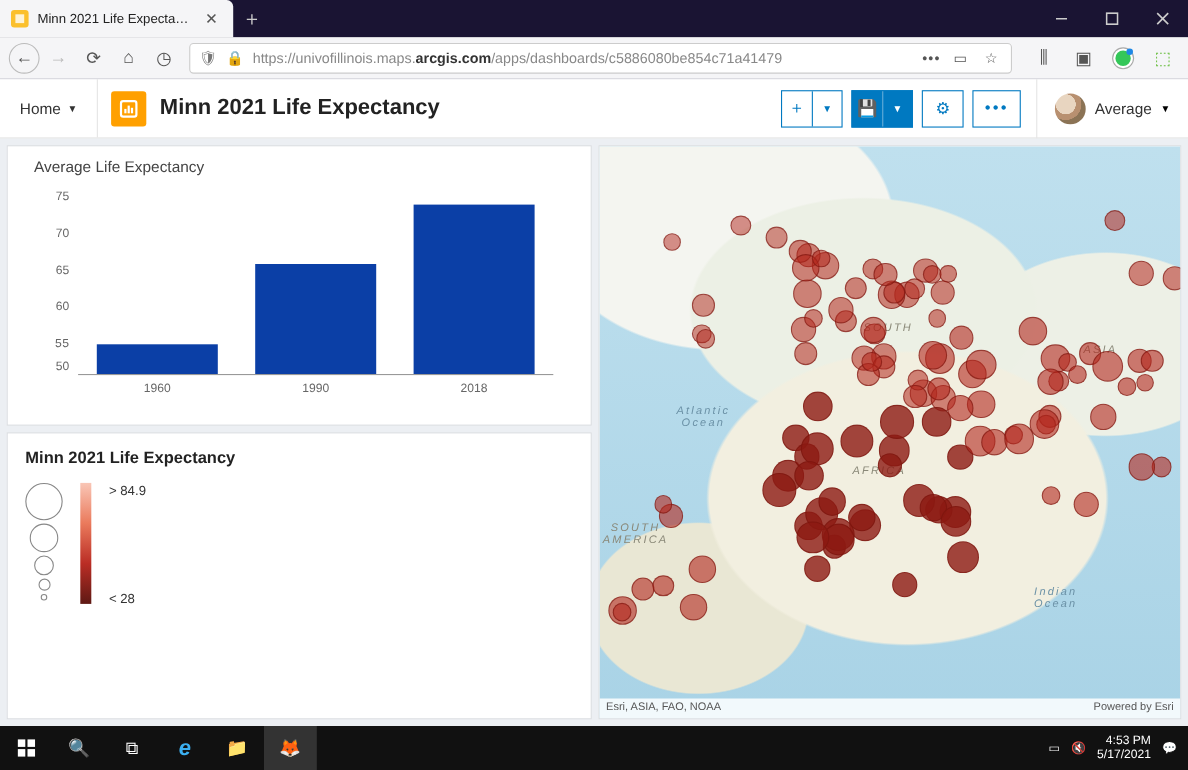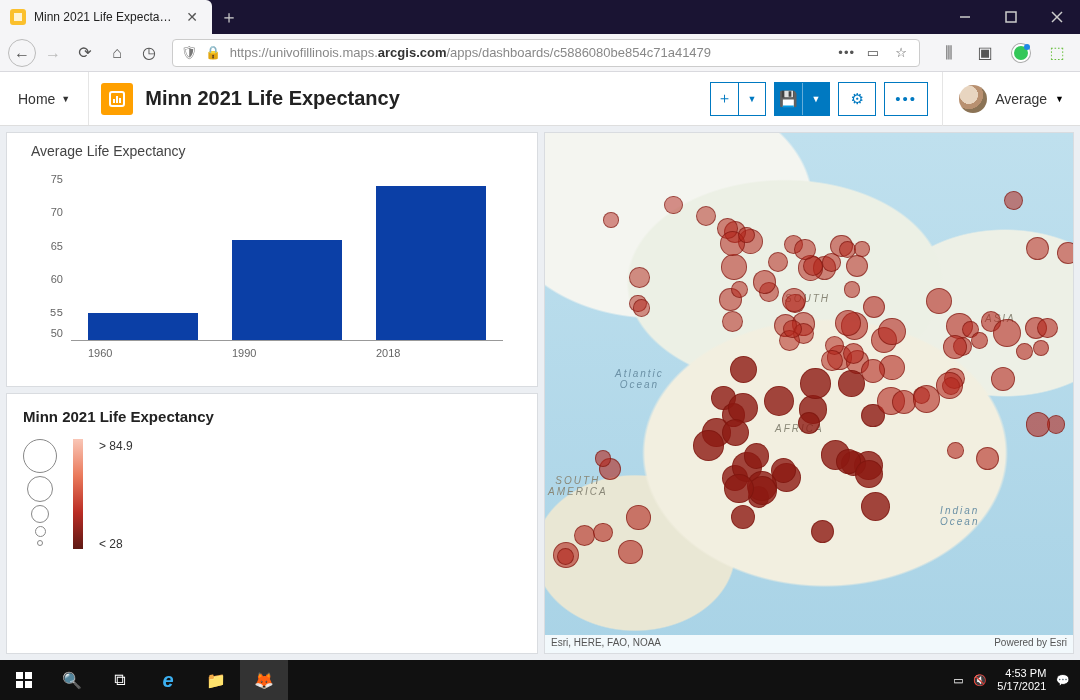--- a/index.html
+++ b/index.html
@@ -61,21 +61,21 @@
   .dash { position:absolute; left:0; right:0; top:126px; bottom:40px; background:#eceff3; padding:6px; display:flex; gap:6px; }
   .leftcol { width:532px; display:flex; flex-direction:column; gap:6px; }
   .card { background:#fff; border:1px solid #d9dce0; }
   .chartcard { height:255px; padding:10px 24px; }
   .chartcard .ctitle { font-size:14px; color:#444; margin-bottom:6px; }
   .chart { position:relative; height:200px; margin-left:40px; margin-right:10px; }
   .chart .ylabel { position:absolute; right:100%; margin-right:8px; font-size:11px; color:#666; transform:translateY(50%); }
   .chart .grid { position:absolute; left:0; right:0; border-top:1px solid #999; }
   .chart .bars { position:absolute; left:0; right:0; bottom:25px; top:8px; display:flex; justify-content:space-around; align-items:flex-end; }
   .chart .bar { width:110px; background:#0b3fa6; }
-  .chart .xlabel { position:absolute; bottom:6px; font-size:11px; color:#666; width:110px; text-align:left; }
+  .chart .xlabel { position:absolute; bottom:6px; font-size:11px; color:#666; width:110px; text-align:center; }
   
   .legendcard { flex:1; padding:14px 16px; }
   .legendcard .ltitle { font-size:15px; font-weight:600; color:#222; margin-bottom:14px; }
   .legendcard .lsub { font-size:13px; color:#333; margin-bottom:12px; }
   .legendcard .legbody { display:flex; gap:16px; align-items:flex-start; }
   .circles { display:flex; flex-direction:column; align-items:center; gap:3px; }
   .circles .c { border:1.5px solid #888; border-radius:50%; background:transparent; }
   .ramp { width:10px; height:110px; background:linear-gradient(to bottom,#f9c6b6,#ea7a5c,#ba2d25,#5e1914); }
   .ramplabels { display:flex; flex-direction:column; justify-content:space-between; height:112px; font-size:12px; color:#333; }
 
@@ -239,21 +239,21 @@
   </div>
   <div class="card mapcard">
     <div class="mapbg"></div>
     <div class="maplabel" style="left:240px;top:160px">SOUTH</div>
     <div class="maplabel" style="left:440px;top:180px">ASIA</div>
     <div class="maplabel" style="left:230px;top:290px">AFRICA</div>
     <div class="maplabel" style="left:3px;top:342px;white-space:pre">SOUTH
 AMERICA</div>
     <div class="maplabel" style="left:70px;top:235px;white-space:pre;color:#6b91a6">Atlantic
 Ocean</div>
-    <div class="maplabel" style="left:395px;top:372px;white-space:pre;color:#6b91a6">Indian
+    <div class="maplabel" style="left:395px;top:400px;white-space:pre;color:#6b91a6">Indian
 Ocean</div>
     <div id="dots">
         <div class="mapdot" style="width: 24.7447px; height: 24.7447px; left: 282.095px; top: 211.886px; background: rgba(178, 38, 28, 0.55);"></div>
         <div class="mapdot" style="width: 23.4683px; height: 23.4683px; left: 246.936px; top: 179.211px; background: rgba(178, 38, 28, 0.55);"></div>
         <div class="mapdot" style="width: 21.5553px; height: 21.5553px; left: 176.771px; top: 177.642px; background: rgba(178, 38, 28, 0.55);"></div>
         <div class="mapdot" style="width: 23.5891px; height: 23.5891px; left: 267.642px; top: 123.219px; background: rgba(178, 38, 28, 0.55);"></div>
         <div class="mapdot" style="width: 23.153px; height: 23.153px; left: 301.09px; top: 217.485px; background: rgba(178, 38, 28, 0.55);"></div>
         <div class="mapdot" style="width: 24.8303px; height: 24.8303px; left: 193.157px; top: 96.482px; background: rgba(178, 38, 28, 0.55);"></div>
         <div class="mapdot" style="width: 22.2044px; height: 22.2044px; left: 285.386px; top: 101.75px; background: rgba(178, 38, 28, 0.55);"></div>
         <div class="mapdot" style="width: 19.8585px; height: 19.8585px; left: 213.817px; top: 149.333px; background: rgba(178, 38, 28, 0.55);"></div>
@@ -357,21 +357,21 @@
         <div class="mapdot" style="width: 16.6316px; height: 16.6316px; left: 49.7115px; top: 316.905px; background: rgba(178, 38, 28, 0.6);"></div>
         <div class="mapdot" style="width: 24.7073px; height: 24.7073px; left: 73.3108px; top: 406.623px; background: rgba(178, 38, 28, 0.6);"></div>
         <div class="mapdot" style="width: 19.7044px; height: 19.7044px; left: 48.1949px; top: 389.57px; background: rgba(178, 38, 28, 0.6);"></div>
         <div class="mapdot" style="width: 25.7894px; height: 25.7894px; left: 8.1137px; top: 409.497px; background: rgba(178, 38, 28, 0.6);"></div>
         <div class="mapdot" style="width: 17.129px; height: 17.129px; left: 11.8172px; top: 415.153px; background: rgba(178, 38, 28, 0.6);"></div>
         <div class="mapdot" style="width: 19.134px; height: 19.134px; left: 459.251px; top: 58.1961px; background: rgba(178, 38, 28, 0.55);"></div>
         <div class="mapdot" style="width: 21.7433px; height: 21.7433px; left: 512.327px; top: 109.003px; background: rgba(178, 38, 28, 0.55);"></div>
         <div class="mapdot" style="width: 23.0054px; height: 23.0054px; left: 480.938px; top: 103.679px; background: rgba(178, 38, 28, 0.55);"></div>
       </div>
     <div class="attrib">
-      <span>Esri, HERE, FAO, NOAA</span>
+      <span>Esri, ASIA, FAO, NOAA</span>
       <span>Powered by Esri</span>
     </div>
   </div>
 </div>
 
 <div class="taskbar">
   <div class="tbicon">
       <svg width="16" height="16" viewBox="0 0 16 16">
         <rect x="0" y="0" width="7" height="7" fill="#fff"></rect>
         <rect x="9" y="0" width="7" height="7" fill="#fff"></rect>

